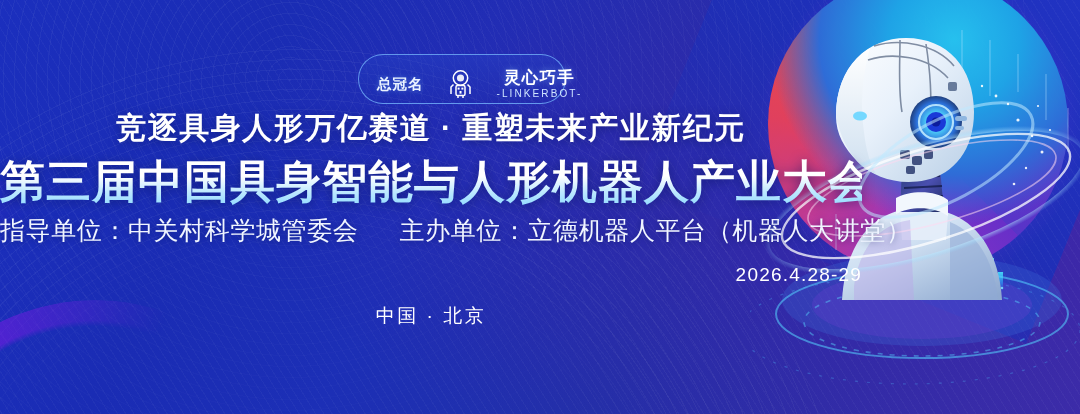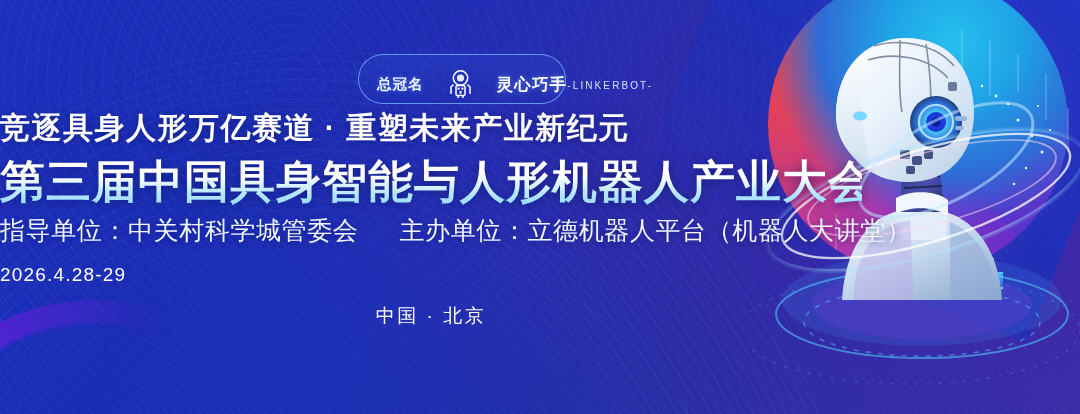--- a/index.html
+++ b/index.html
@@ -99,51 +99,51 @@
     border-radius:25px;
     display:flex;align-items:center;gap:24px;
     padding:10px 16px 0 18px;
     background:linear-gradient(180deg,rgba(42,78,210,.30),rgba(22,46,170,.18));
   }
   .badge-label{
     color:#eaf3ff;font-size:14.5px;font-weight:bold;letter-spacing:1px;white-space:nowrap;
     text-shadow:0 0 5px rgba(120,190,255,.45);
   }
   .badge-icon{width:25px;height:30px;flex:0 0 auto;}
-  .badge-brand{display:flex;flex-direction:row;align-items:center;line-height:1;}
+  .badge-brand{display:flex;flex-direction:column;align-items:center;line-height:1;}
   .badge-brand-cn{
     color:#ffffff;font-size:16.5px;font-weight:bold;letter-spacing:1.2px;white-space:nowrap;
     text-shadow:0 0 6px rgba(140,200,255,.5);
   }
   .badge-brand-en{
     color:#cfe4ff;font-size:10px;letter-spacing:2.1px;margin-top:3px;white-space:nowrap;
   }
 
   
   .subtitle{
-    position:absolute;left:0;top:108px;width:862px;
+    position:absolute;left:0;top:108px;width:862px;text-align:center;
     color:#ffffff;font-size:30px;font-weight:bold;letter-spacing:1.5px;white-space:nowrap;
     text-shadow:0 2px 10px rgba(10,20,90,.55);
   }
   .title{
     position:absolute;left:0;top:152px;width:862px;text-align:center;
     font-size:45px;font-weight:bold;letter-spacing:1px;white-space:nowrap;
     background:linear-gradient(180deg,#ffffff 0%,#ffffff 40%,#bfe9ff 66%,#7fd4ff 100%);
     -webkit-background-clip:text;background-clip:text;
     color:transparent;-webkit-text-fill-color:transparent;
     filter:drop-shadow(0 2px 6px rgba(8,18,90,.6));
   }
   .orgline{
     position:absolute;left:0;top:214px;width:862px;text-align:left;
     color:#f0f5ff;font-size:25px;letter-spacing:.6px;white-space:nowrap;
     text-shadow:0 1px 6px rgba(10,20,90,.5);
   }
   .orgline .gap{display:inline-block;width:26px;}
   .date{
-    position:absolute;left:0;top:264px;width:862px;text-align:left;
+    position:absolute;left:0;top:264px;width:862px;text-align:right;
     color:#ffffff;font-size:19px;letter-spacing:1.2px;white-space:nowrap;
   }
   .place{
     position:absolute;left:0;top:303px;width:862px;text-align:center;
     color:#ffffff;font-size:19px;letter-spacing:2.5px;white-space:nowrap;
   }
 </style>
 </head>
 <body>
 

